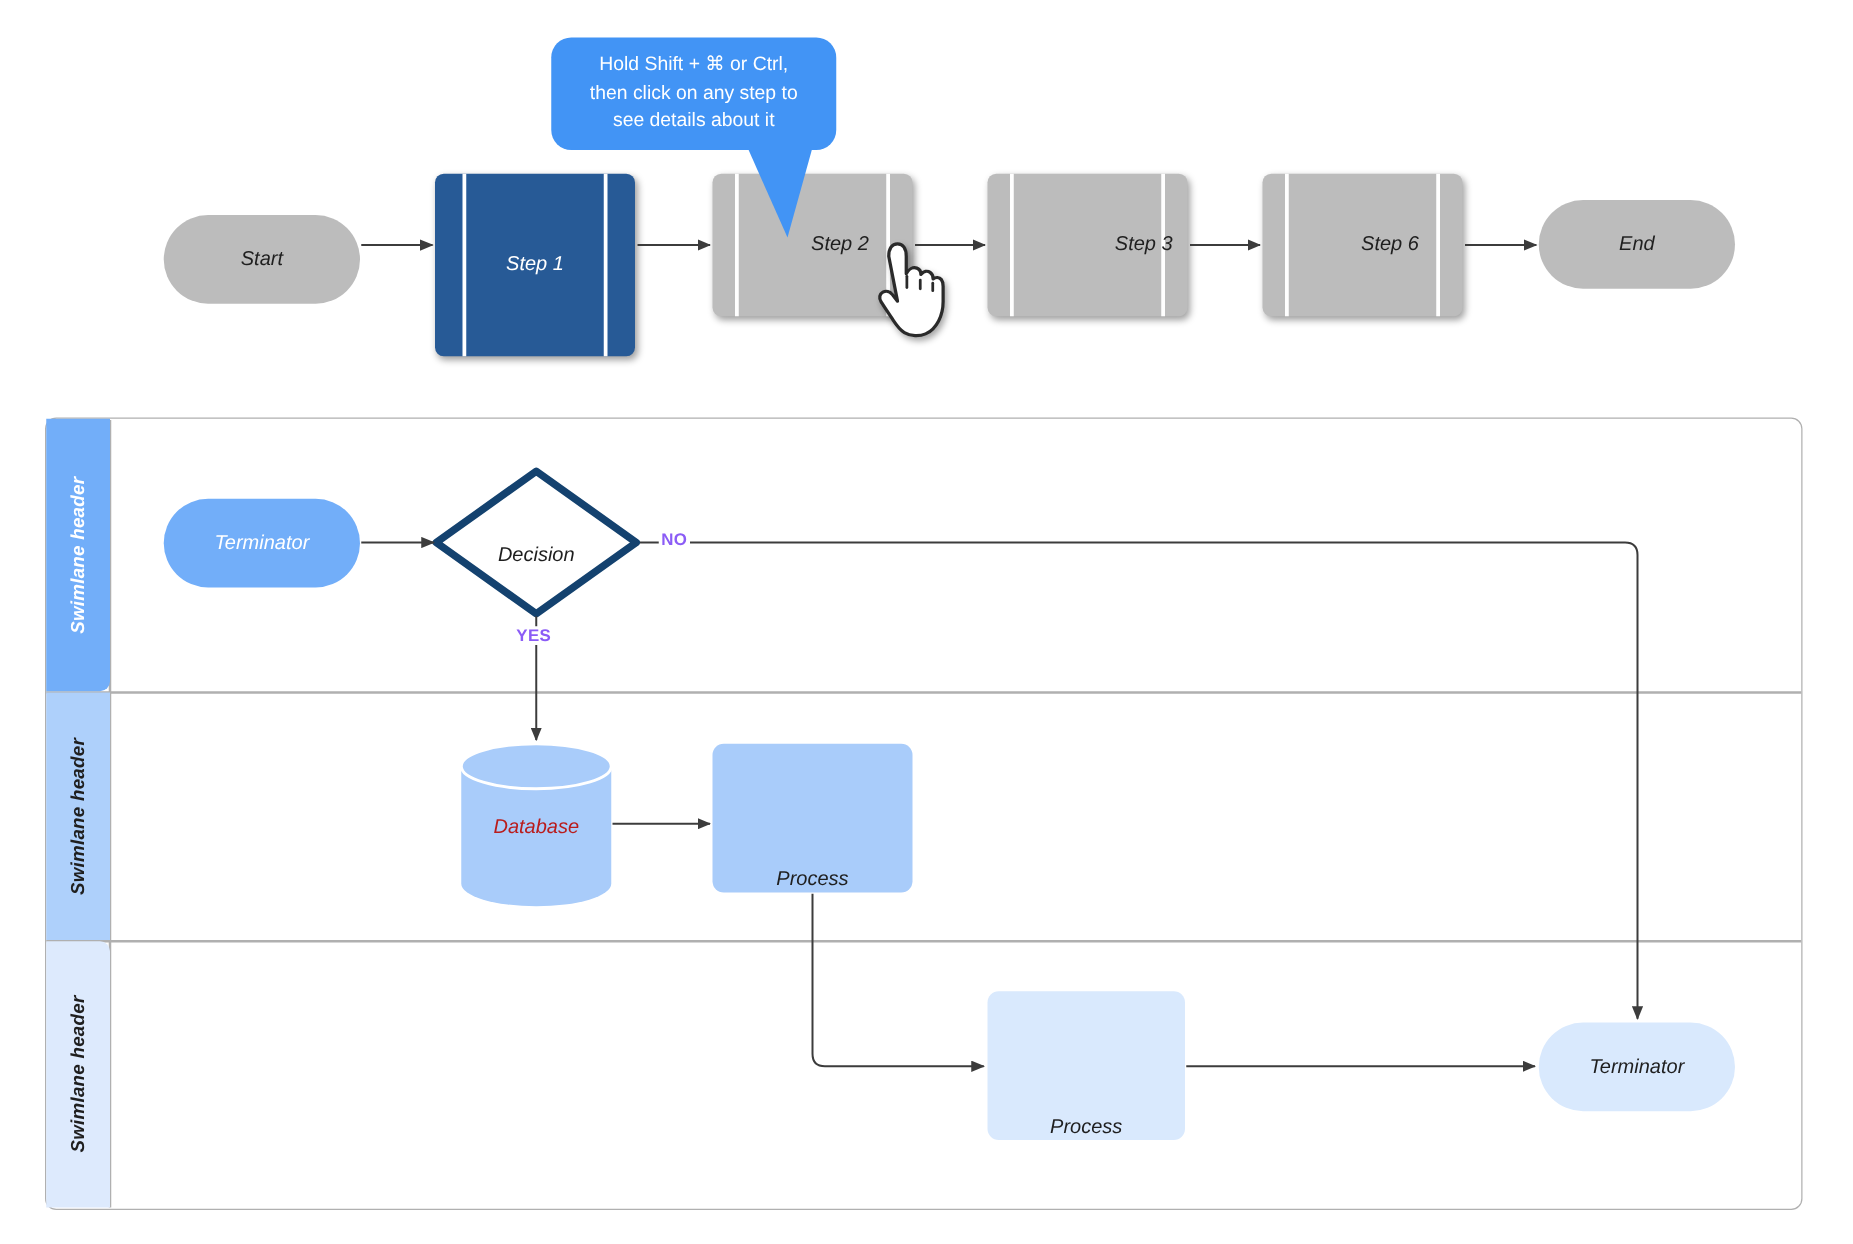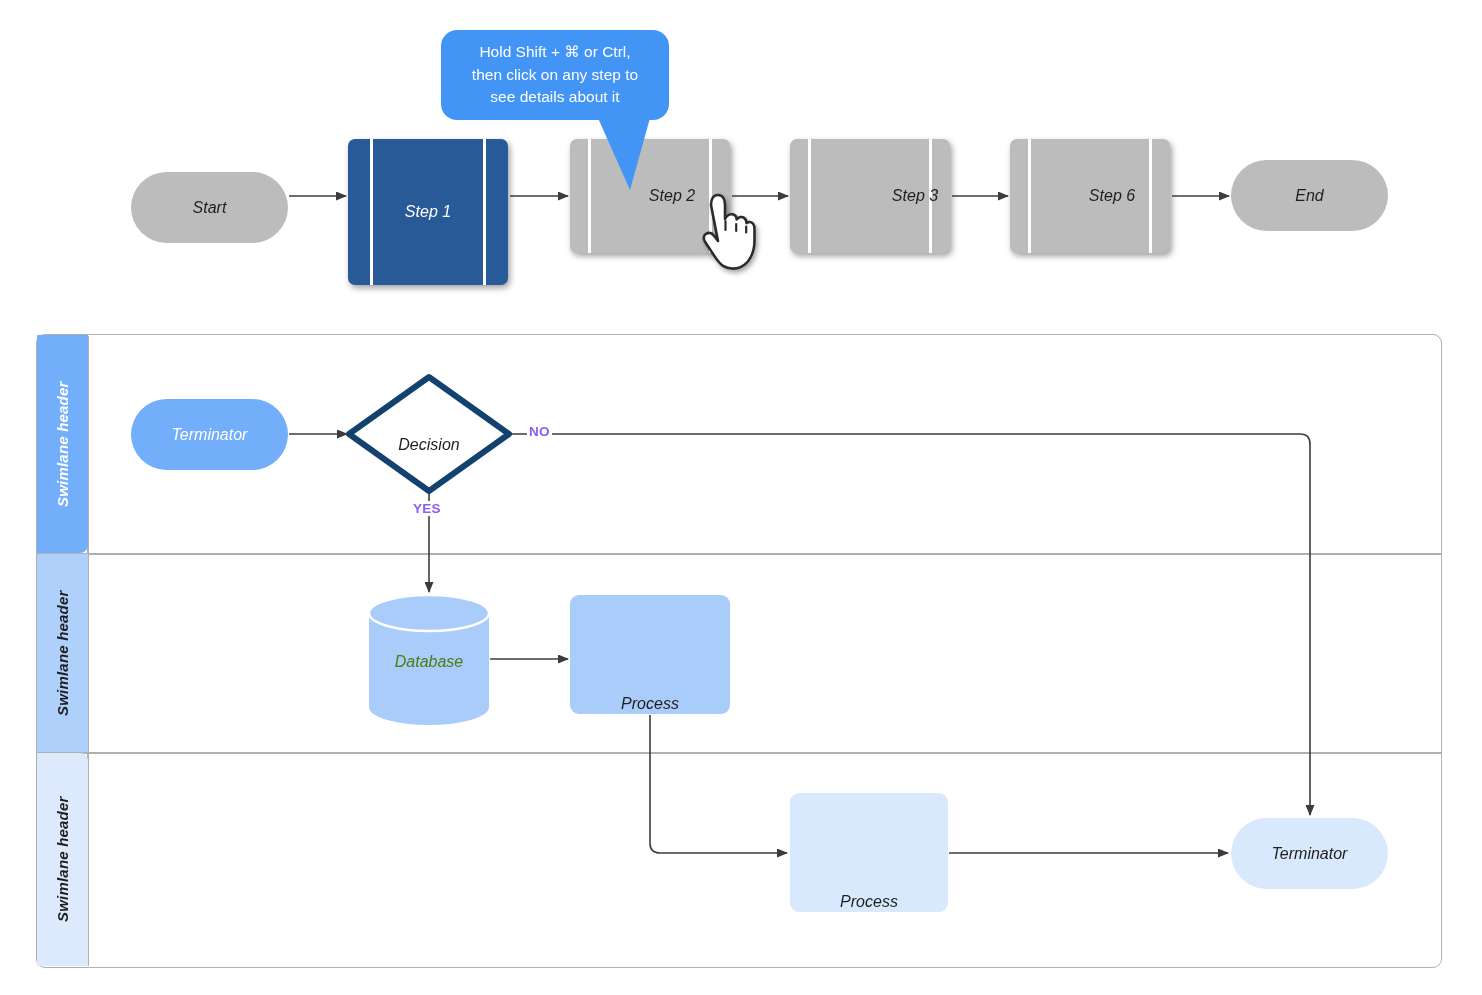--- a/index.html
+++ b/index.html
@@ -138,21 +138,21 @@
     position: absolute;
     font-style: italic;
     font-size: 16px;
     color: #1f1f1f;
     text-align: center;
   }
   .db-label {
     position: absolute;
     font-style: italic;
     font-size: 16px;
-    color: #4d7c0f;
+    color: #b91c1c;
     text-align: center;
     width: 100%;
   }
 </style>
 </head>
 <body>
 
 <div class="stage">
 
   <div class="node term-gray" style="left:131px; top:172px; width:157px; height:71px;">

